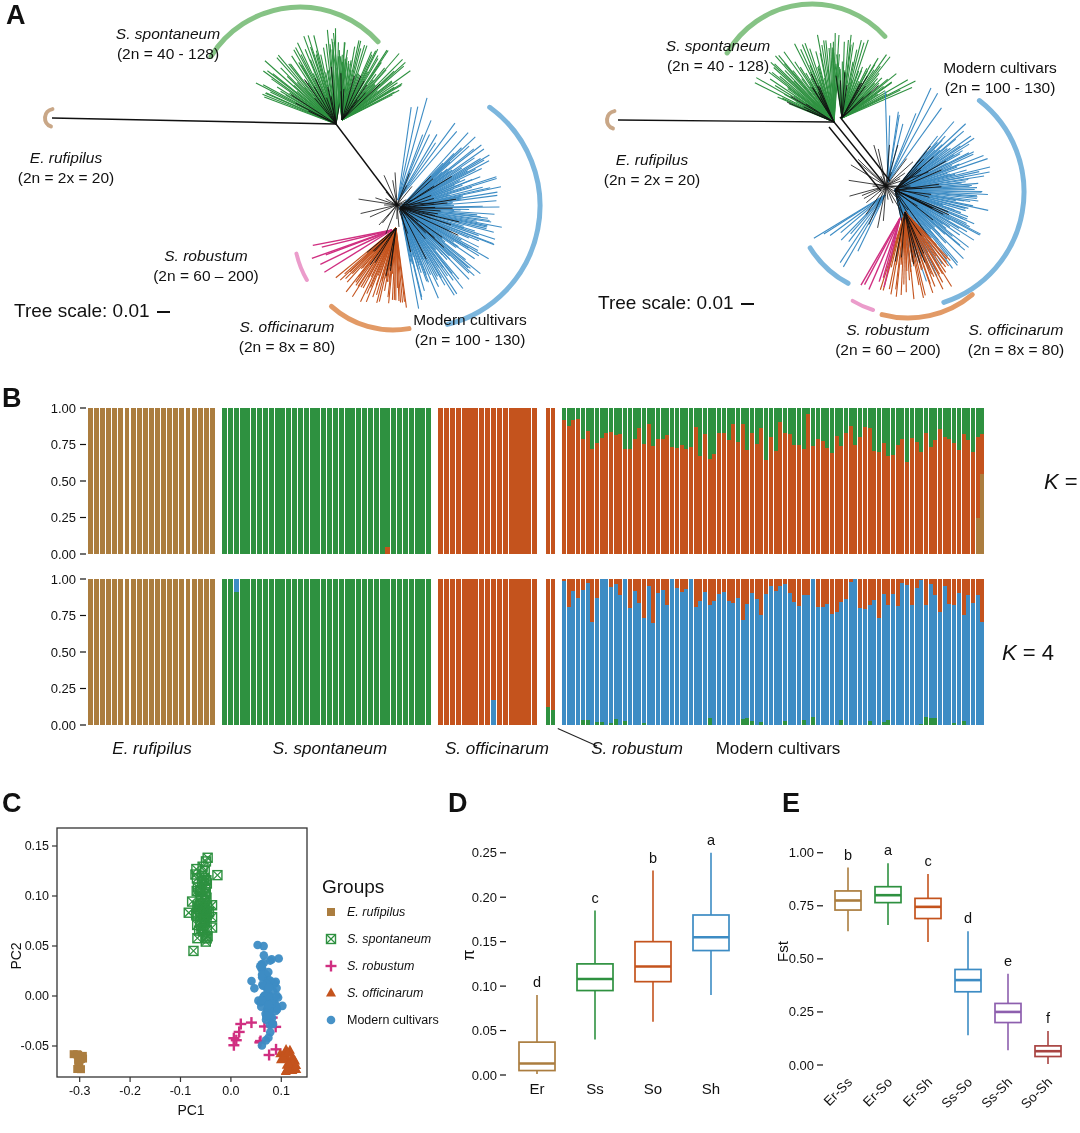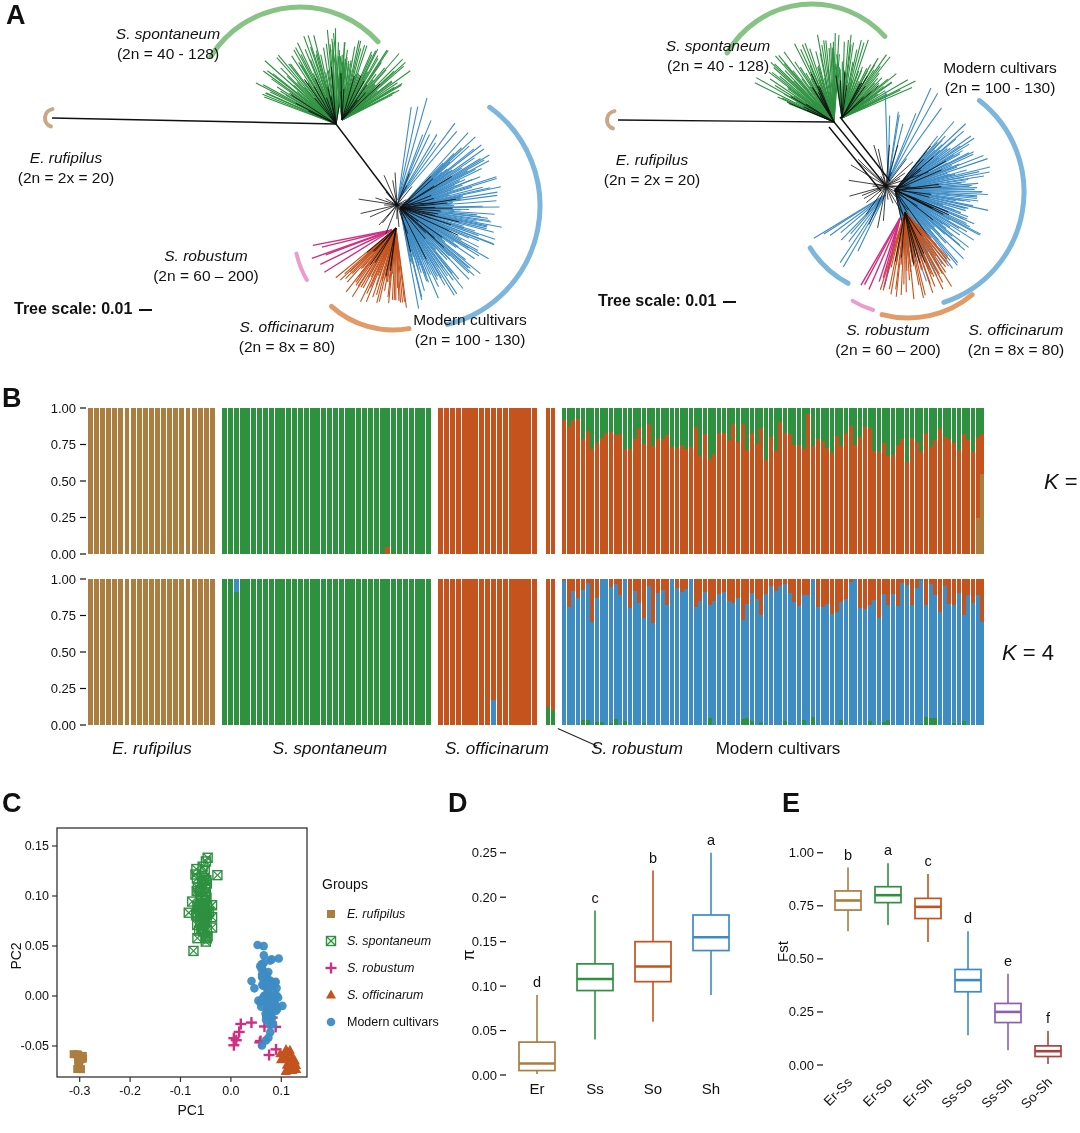--- a/index.html
+++ b/index.html
@@ -5,30 +5,30 @@
   html,body{margin:0;padding:0;background:#fff;}
   .figure{position:relative;width:1080px;height:1133px;background:#fff;
           font-family:"Liberation Sans",sans-serif;color:#111;overflow:hidden;}
   .panel{position:absolute;}
   .pl{position:absolute;font-weight:bold;font-size:27px;line-height:1;}
   svg{position:absolute;overflow:visible;}
   svg text{font-family:"Liberation Sans",sans-serif;fill:#111;}
   .tree-label{position:absolute;text-align:center;font-size:15.5px;line-height:1.3;
               transform:translateX(-50%);white-space:nowrap;}
   .tree-label .it{font-style:italic;}
-  .tree-scale{position:absolute;font-size:16px;font-weight:bold;white-space:nowrap;}
+  .tree-scale{position:absolute;font-size:19px;font-weight:normal;white-space:nowrap;}
   .scalebar{display:inline-block;width:13px;border-top:2px solid #111;vertical-align:middle;margin-left:7px;}
   .klabel{position:absolute;font-size:22px;white-space:nowrap;}
   .klabel i{font-style:italic;}
   .grp-label{position:absolute;font-size:17px;transform:translateX(-50%);white-space:nowrap;}
   .grp-label.it{font-style:italic;}
   .callout{position:absolute;border-top:1.3px solid #222;transform-origin:left top;}
   .axis-title{position:absolute;font-size:14px;white-space:nowrap;}
   .legend{position:absolute;}
-  .legend-title{font-size:14px;margin-bottom:8px;}
+  .legend-title{font-size:19px;}
   .legend-item{display:flex;align-items:center;gap:7px;height:27px;}
   .legend-item .lab{font-size:12.5px;white-space:nowrap;}
   .legend-item .lab.it{font-style:italic;}
 </style>
 </head>
 <body>
 
 <div class="figure" id="fig">
 
   <div id="panelA" class="panel" style="left:0;top:0;width:1080px;height:383px">

